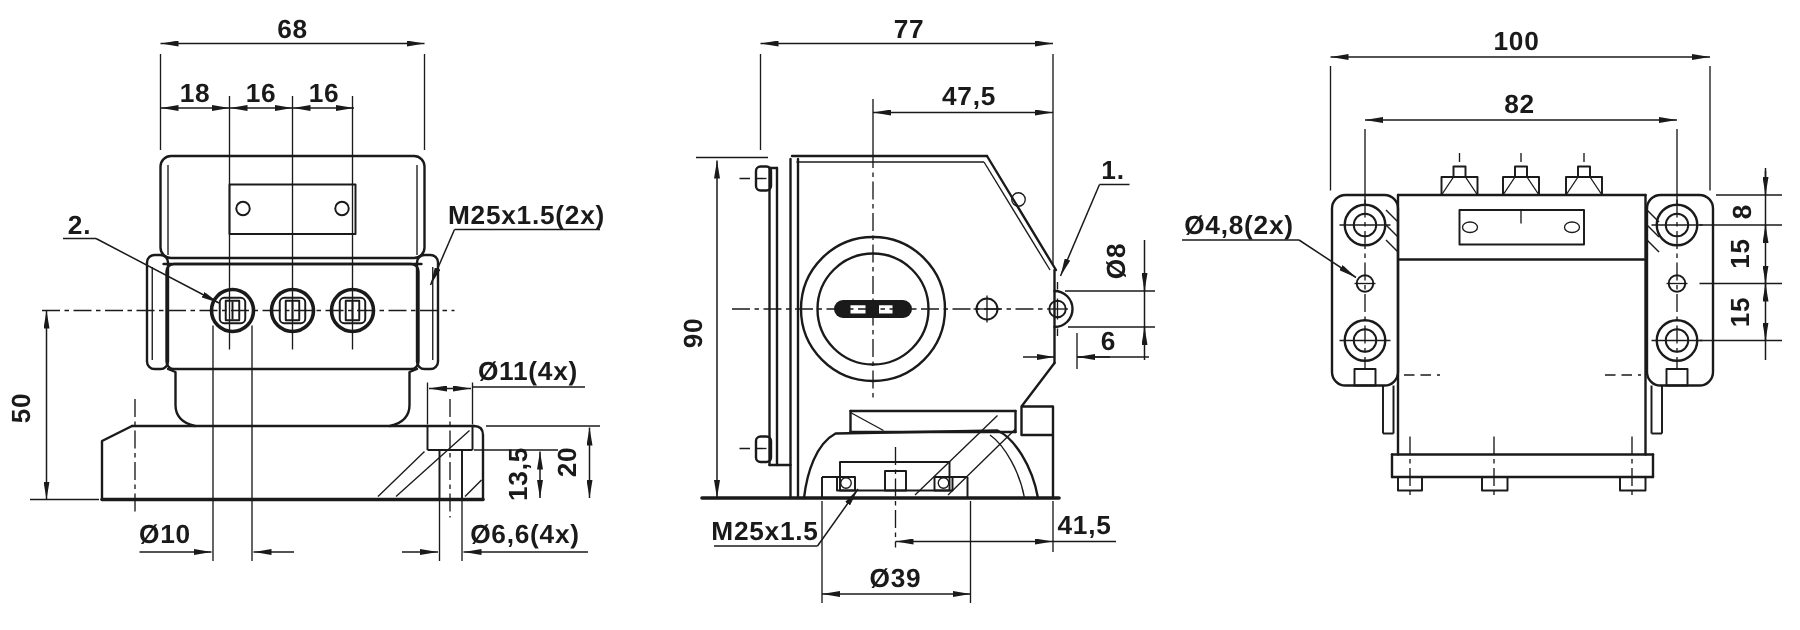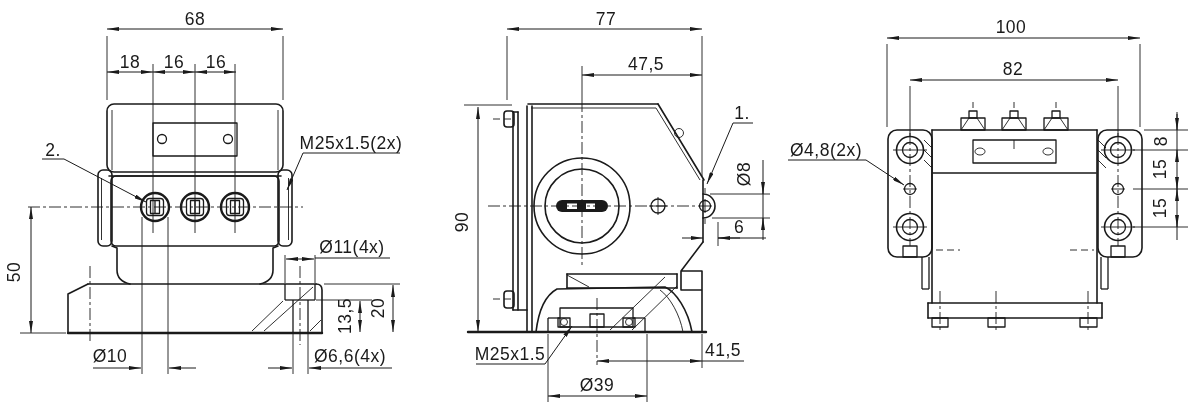--- a/index.html
+++ b/index.html
@@ -1,17 +1,17 @@
 <!DOCTYPE html>
 <html><head>
 <meta charset="utf-8">
 <style>
   html,body{margin:0;padding:0;background:#fff;}
   #stage{position:relative;width:1200px;height:420px;background:#ffffff;overflow:hidden;
-         font-family:"Liberation Sans",sans-serif;}
+         font-family:"Liberation Sans",sans-serif;font-weight:bold;}
   svg{position:absolute;left:0;top:0;}
   .ol{fill:none;stroke:#1a1a1a;stroke-width:1.6;stroke-linejoin:round;stroke-linecap:round;}
   .ob{fill:none;stroke:#1a1a1a;stroke-width:2.4;stroke-linejoin:round;stroke-linecap:round;}
   .md{fill:none;stroke:#1a1a1a;stroke-width:1.3;stroke-linejoin:round;}
   .tn{fill:none;stroke:#1a1a1a;stroke-width:0.9;}
   .dim{fill:none;stroke:#1a1a1a;stroke-width:1;}
   .cl{fill:none;stroke:#1a1a1a;stroke-width:0.9;stroke-dasharray:12 3 3 3;}
   .hd{fill:none;stroke:#1a1a1a;stroke-width:0.9;stroke-dasharray:7 4;}
   text{font-family:"Liberation Sans",sans-serif;font-size:17.5px;fill:#1a1a1a;letter-spacing:0.5px;}
 </style>

